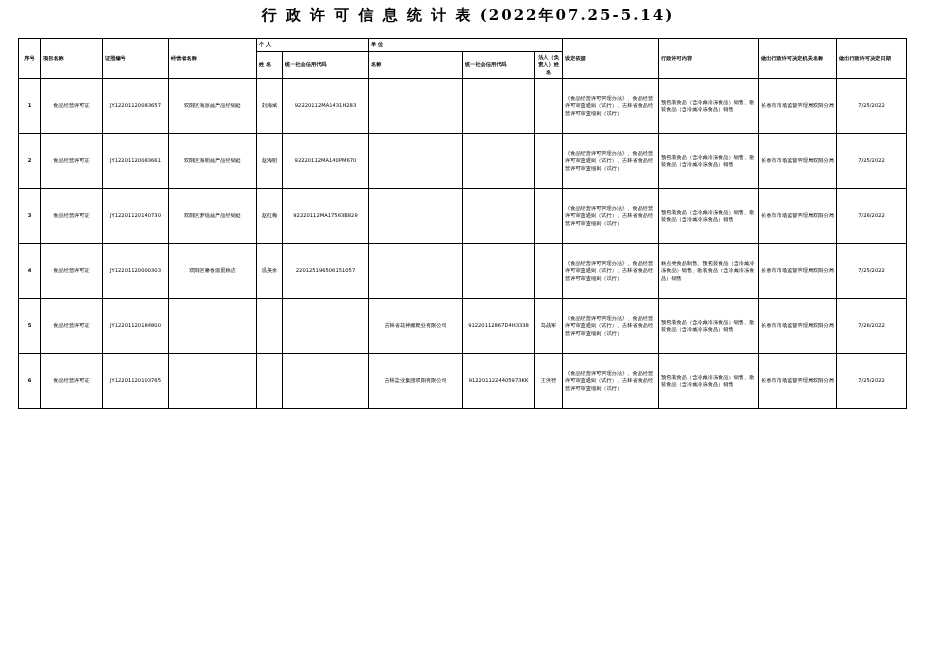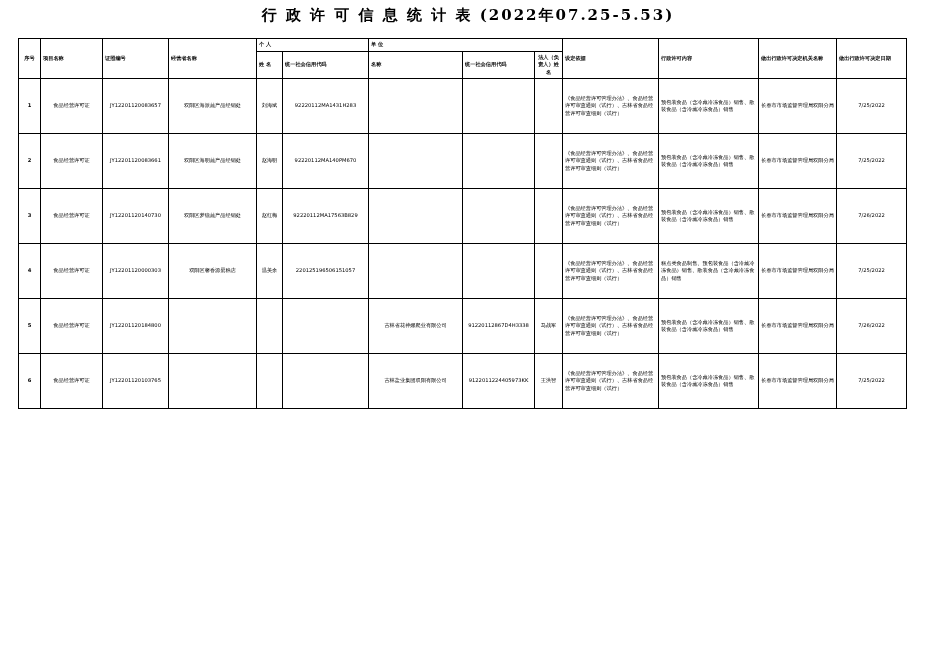--- a/index.html
+++ b/index.html
@@ -78,21 +78,21 @@
     font-size: 5.2px;
     line-height: 1.2;
     text-align: center;
   }
 </style>
 </head>
 <body>
 
 <div id="page">
 
-  <div class="doc-title">行 政 许 可 信 息 统 计 表 (2022年07.25-5.53)</div>
+  <div class="doc-title">行 政 许 可 信 息 统 计 表 (2022年07.25-5.14)</div>
 
   <table class="main">
     <colgroup>
       <col style="width:22px">
       <col style="width:62px">
       <col style="width:66px">
       <col style="width:88px">
       <col style="width:26px">
       <col style="width:86px">
       <col style="width:94px">

